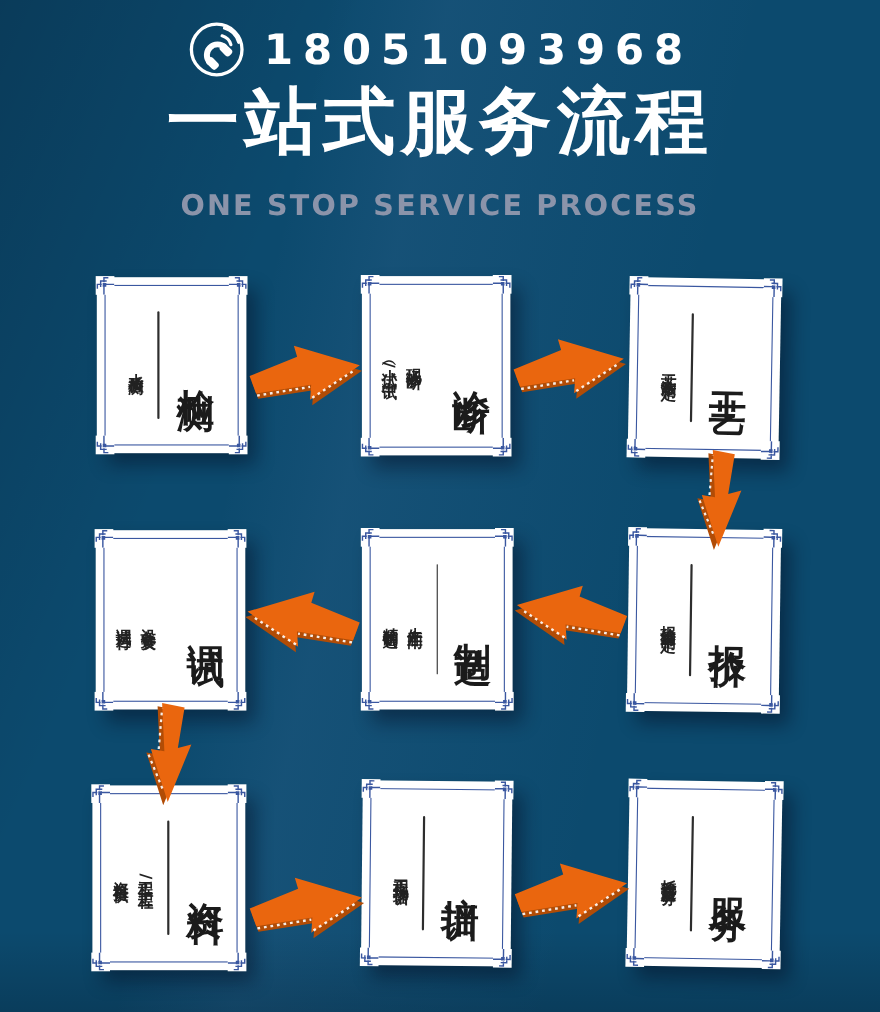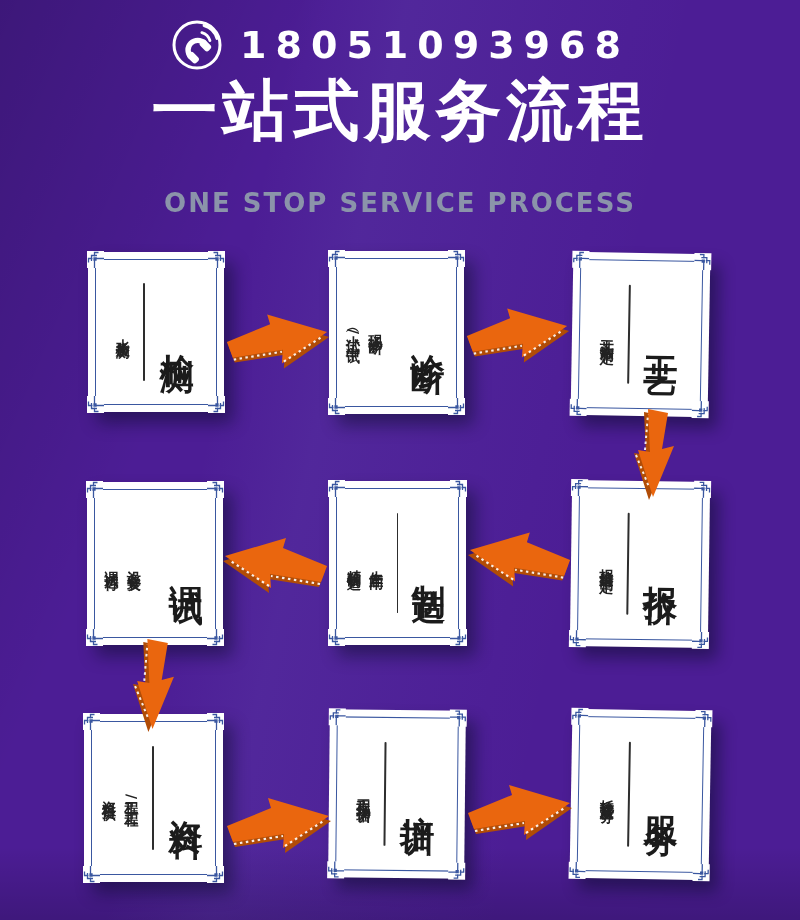--- a/index.html
+++ b/index.html
@@ -1,37 +1,37 @@
 <!DOCTYPE html>
 <html><head>
 <meta charset="utf-8">
 <style>
   * { margin:0; padding:0; box-sizing:border-box; }
   html,body { width:800px; height:920px; }
   body { font-family:"DejaVu Sans", sans-serif; }
 
   .poster { position:relative; width:800px; height:920px; overflow:hidden;
-            background:#4c1d95; }
+            background:#0c4a6e; }
   .sheen  { position:absolute; inset:0; pointer-events:none; }
   .sheen1 { background:linear-gradient(113deg, rgba(0,0,10,0.20) 0%, rgba(0,0,10,0.10) 14%, rgba(0,0,0,0) 28%); }
   .sheen2 { background:linear-gradient(102deg, rgba(0,0,0,0) 30%, rgba(150,175,235,0.07) 41%, rgba(150,175,235,0.03) 56%, rgba(0,0,0,0) 70%); }
   .sheen3 { background:linear-gradient(to bottom, rgba(0,0,0,0) 92%, rgba(0,0,8,0.18) 100%); }
 
   
   .contact { position:absolute; top:14px; left:0; width:100%; height:62px;
              display:flex; align-items:center; justify-content:center; gap:16px; }
   .phone-svg { width:54px; height:54px; display:block; }
   .phone-number { color:#ffffff; font-size:38px; font-weight:bold; letter-spacing:9px; }
 
   .page-title { position:absolute; top:68px; left:0; width:100%;
                 text-align:center; color:#ffffff; font-size:66px; font-weight:900;
                 letter-spacing:5px; line-height:1.3; white-space:nowrap; }
   .page-subtitle { position:absolute; top:172px; left:0; width:100%;
                    text-align:center; color:#8b94aa; font-size:26px; font-weight:bold;
-                   letter-spacing:2px;margin-top:16px; }
+                   letter-spacing:2px; }
 
   
   .card { position:absolute; background:#ffffff;
           box-shadow:9px 11px 16px rgba(5,10,30,0.45); }
   .frame { position:absolute; inset:7px; border:1.4px solid #3a57a0; }
   .corner { position:absolute; width:17px; height:17px; background:#ffffff;
             color:#3a57a0; }
   .corner svg { width:17px; height:17px; display:block; }
   .c-tl { left:-1px;  top:-1px; }
   .c-tr { right:-1px; top:-1px;    transform:rotate(90deg); }

